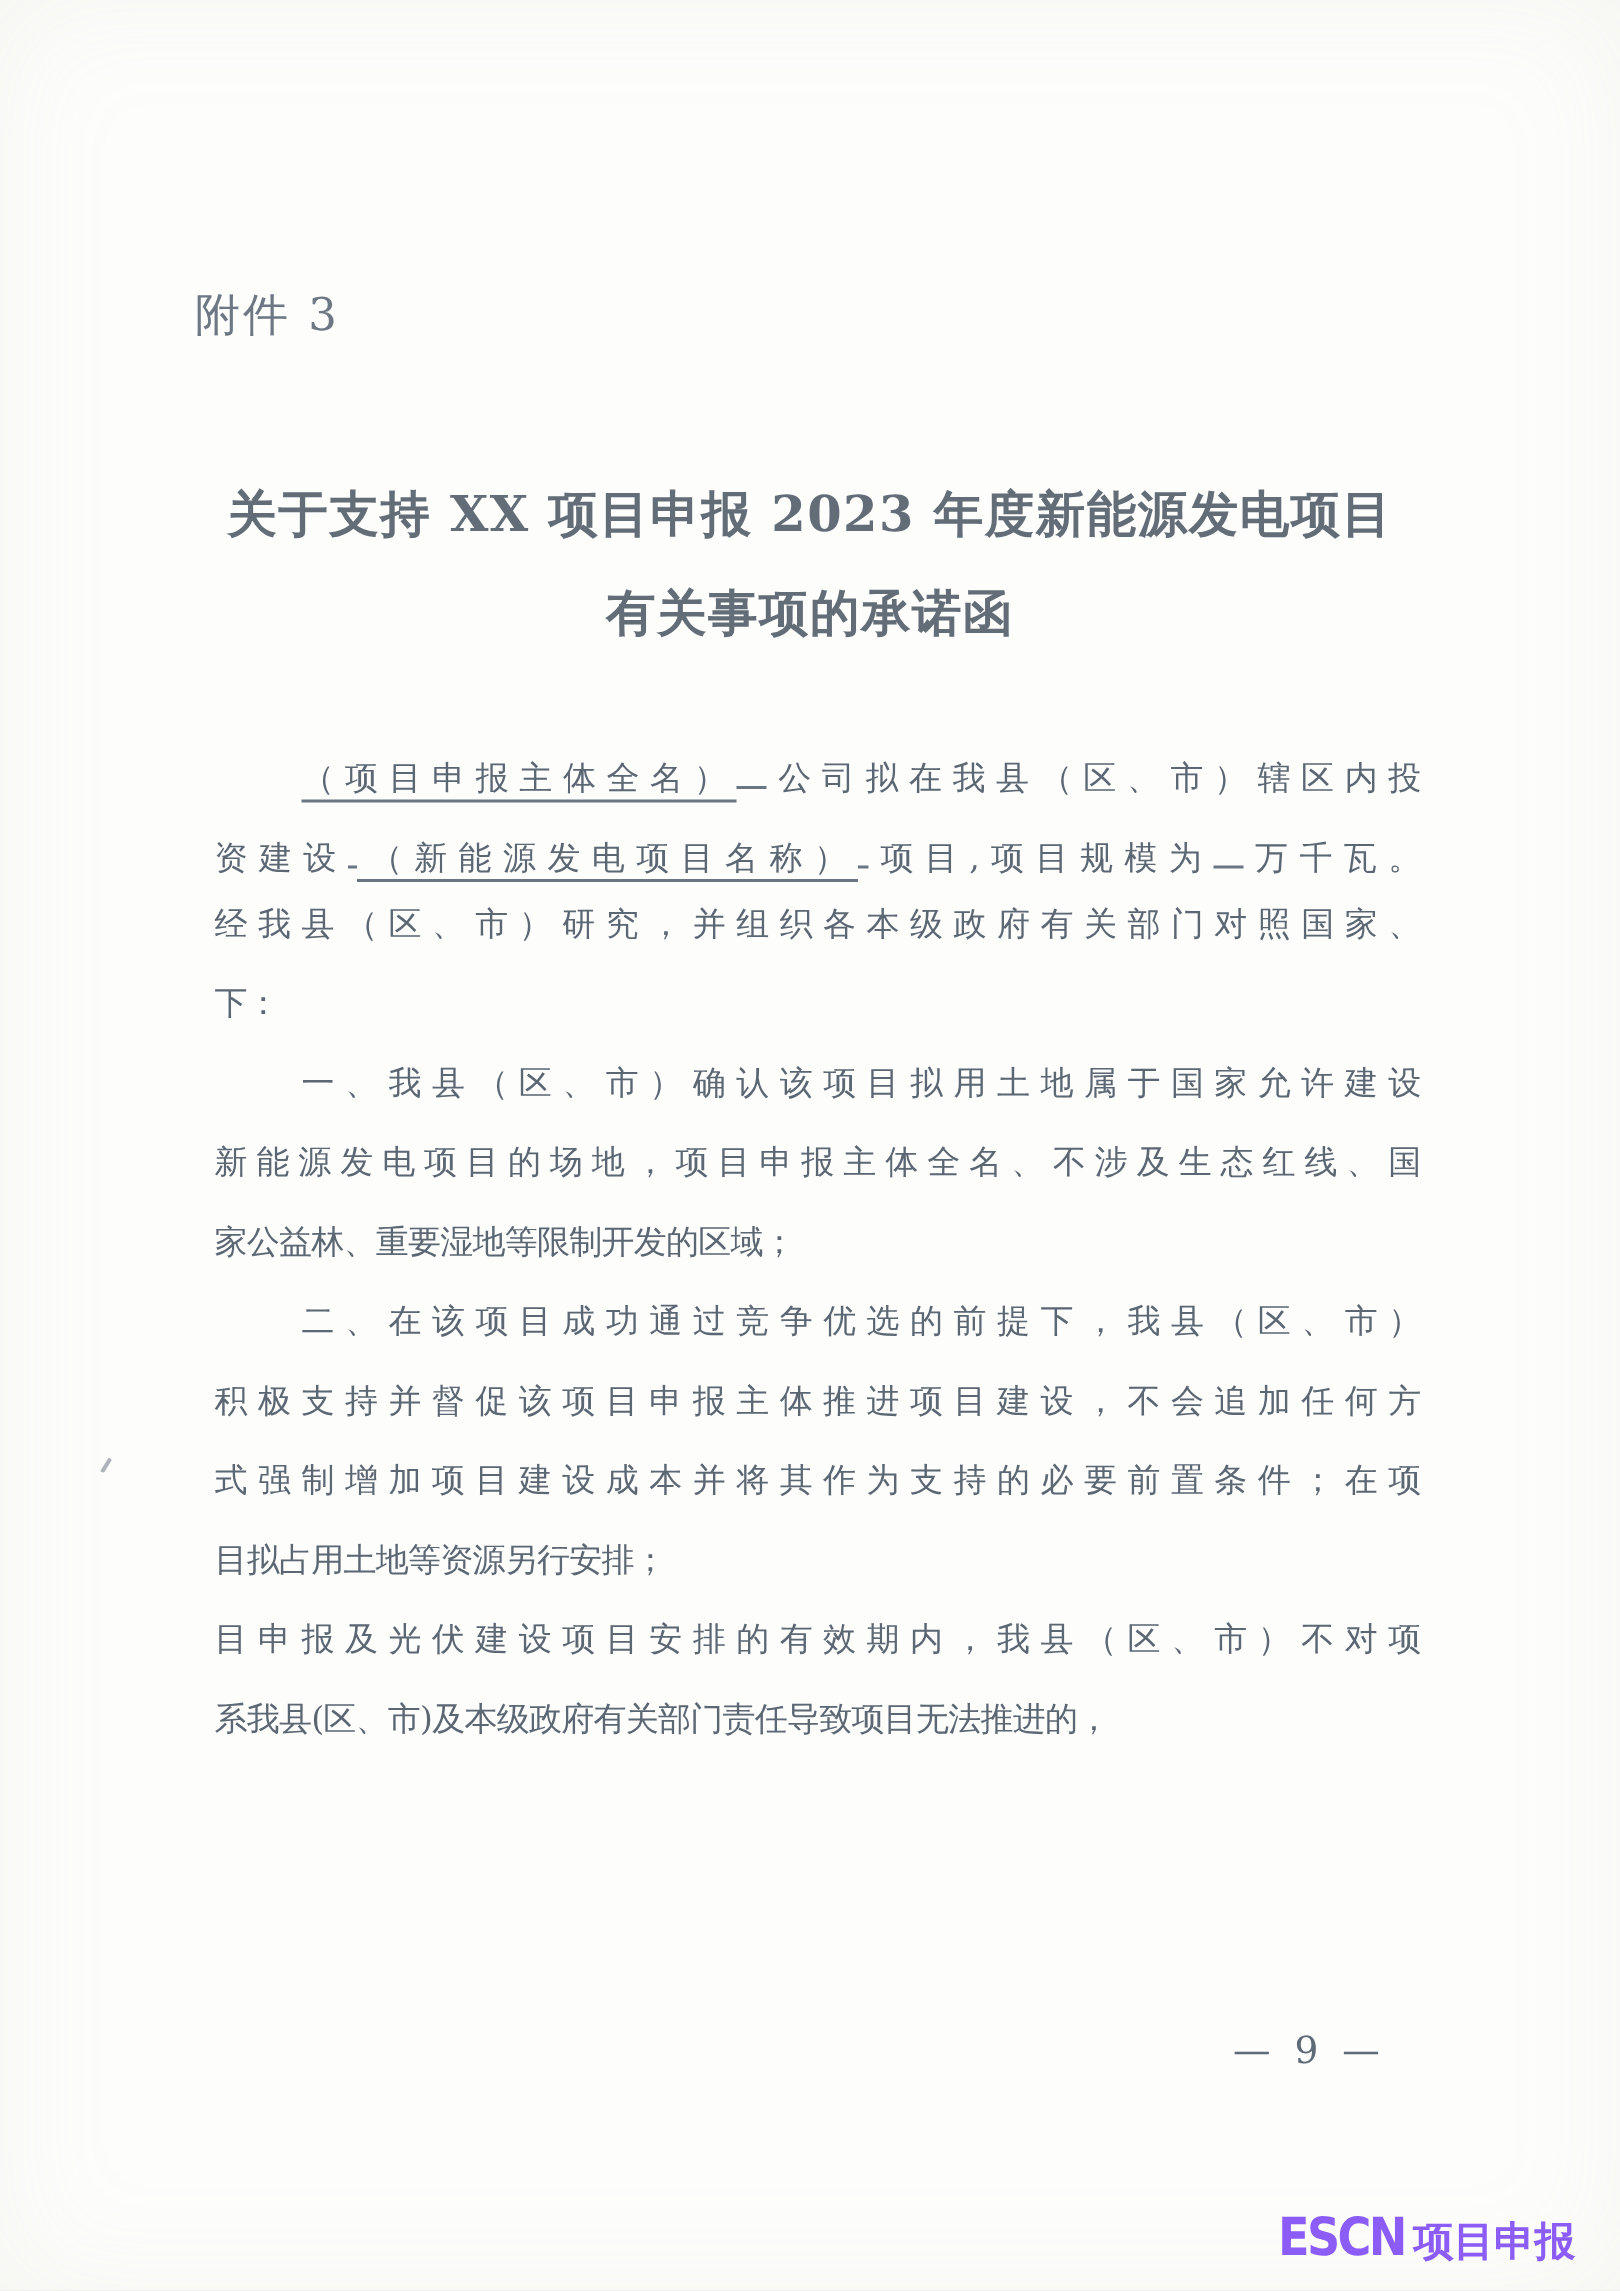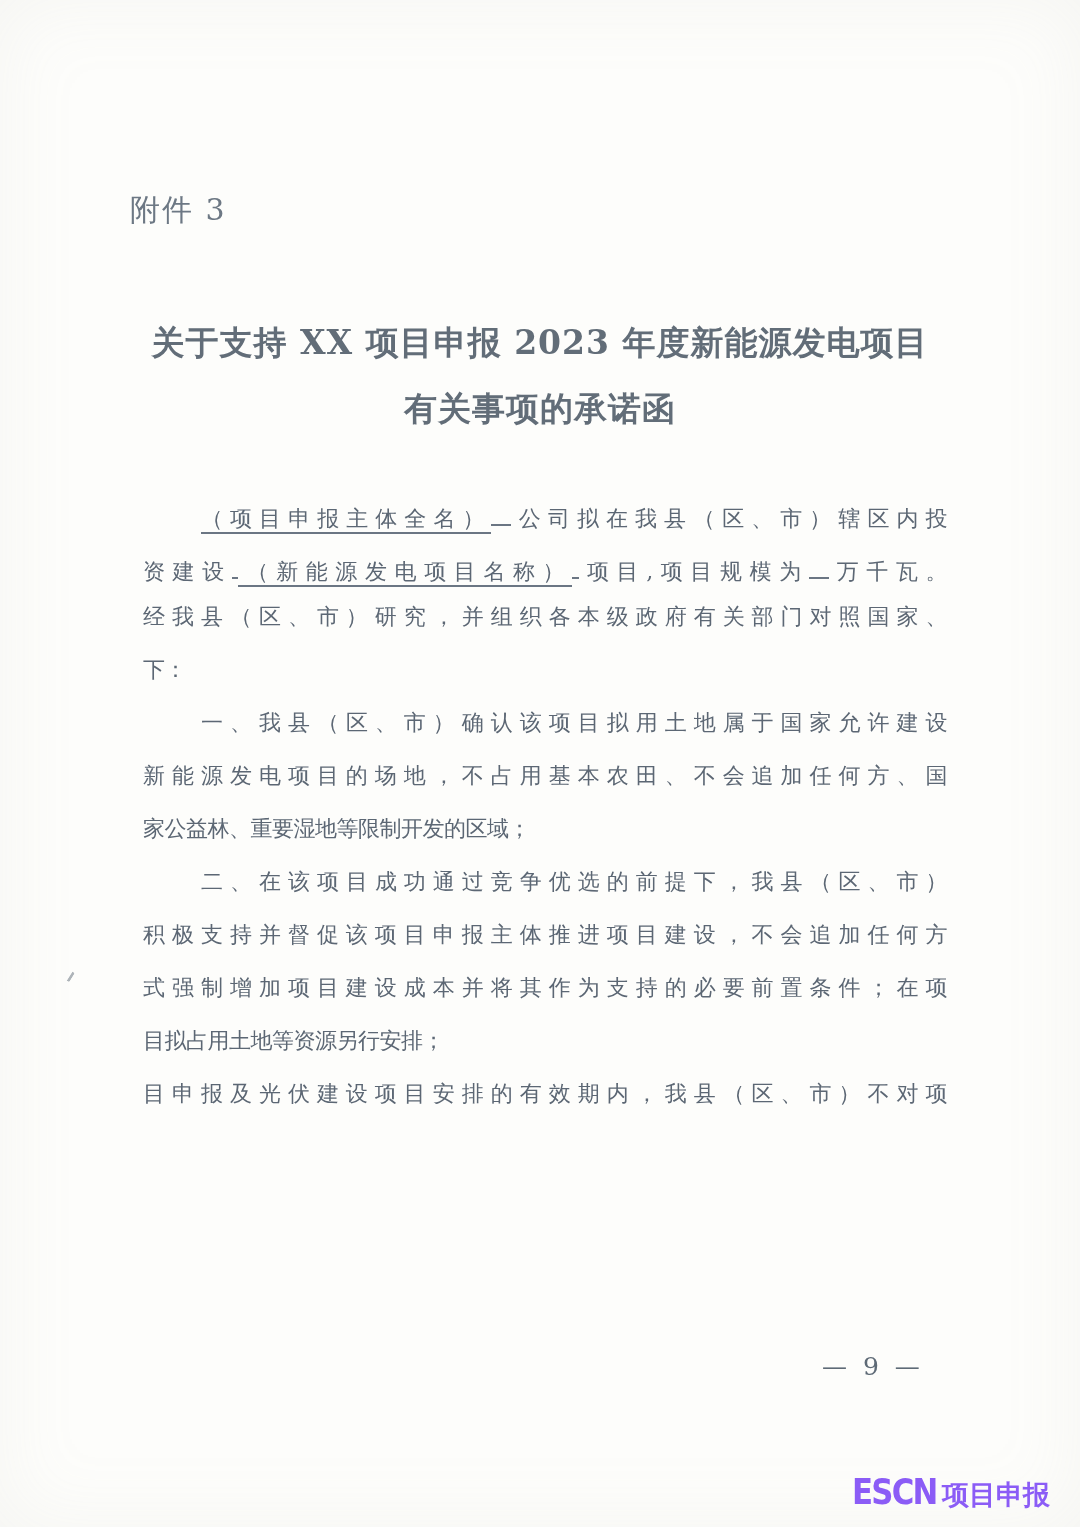--- a/index.html
+++ b/index.html
@@ -114,27 +114,28 @@
     <div>关于支持 XX 项目申报 2023 年度新能源发电项目</div>
     <div>有关事项的承诺函</div>
   </div>
 
   <div class="doc-body" id="doc-body">
       <div class="line indent"><span class="seg-u">（项目申报主体全名）</span><span class="seg-blank" style="width: 0.9em;"></span><span class="seg-text">公司拟在我县（区、市）辖区内投</span></div>
       <div class="line"><span class="seg-text">资建设</span><span class="seg-blank" style="width: 0.3em;"></span><span class="seg-u">（新能源发电项目名称）</span><span class="seg-blank" style="width: 0.3em;"></span><span class="seg-text">项目,项目规模为</span><span class="seg-blank" style="width: 0.9em;"></span><span class="seg-text">万千瓦。</span></div>
       <div class="line"><span class="seg-text">经我县（区、市）研究，并组织各本级政府有关部门对照国家、</span></div>
       <div class="line last"><span class="seg-text">下：</span></div>
       <div class="line indent"><span class="seg-text">一、我县（区、市）确认该项目拟用土地属于国家允许建设</span></div>
-      <div class="line"><span class="seg-text">新能源发电项目的场地，不占用基本农田、不会追加任何方、国</span></div>
+      <div class="line"><span class="seg-text">新能源发电项目的场地，项目申报主体全名、不涉及生态红线、国</span></div>
       <div class="line last"><span class="seg-text">家公益林、重要湿地等限制开发的区域；</span></div>
       <div class="line indent"><span class="seg-text">二、在该项目成功通过竞争优选的前提下，我县（区、市）</span></div>
       <div class="line"><span class="seg-text">积极支持并督促该项目申报主体推进项目建设，不会追加任何方</span></div>
       <div class="line"><span class="seg-text">式强制增加项目建设成本并将其作为支持的必要前置条件；在项</span></div>
       <div class="line last"><span class="seg-text">目拟占用土地等资源另行安排；</span></div>
       <div class="line"><span class="seg-text">目申报及光伏建设项目安排的有效期内，我县（区、市）不对项</span></div>
+      <div class="line last"><span class="seg-text">系我县(区、市)及本级政府有关部门责任导致项目无法推进的，</span></div>
     </div>
 
   <div class="scan-artifact"></div>
 
   <div class="page-number">— 9 —</div>
 
   <div class="escn-logo" style="color: #8b5cf6;">
     <span class="logo-latin">ESCN</span>
     <span class="logo-chinese">项目申报</span>
   </div>

